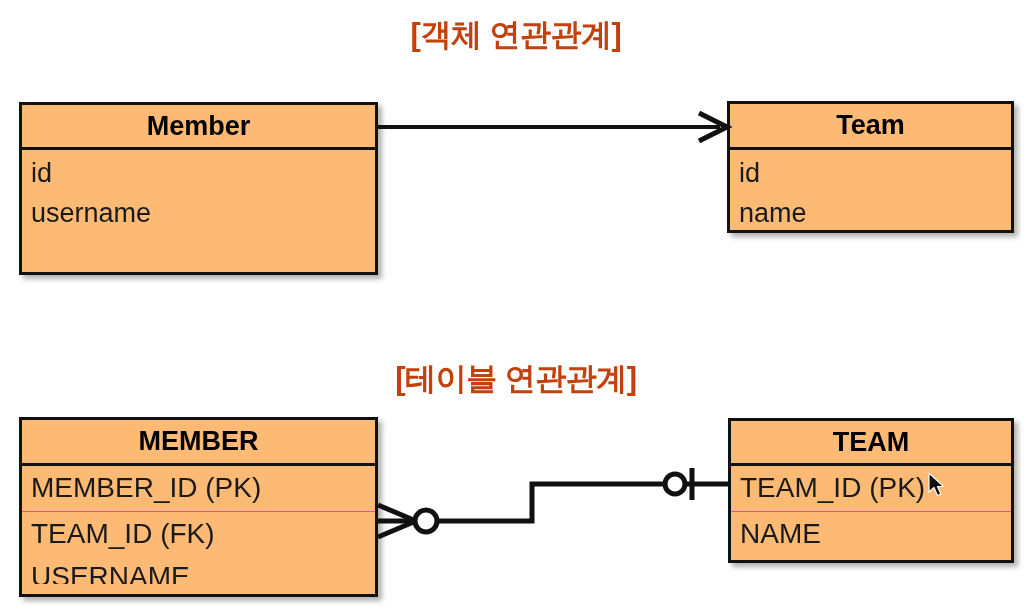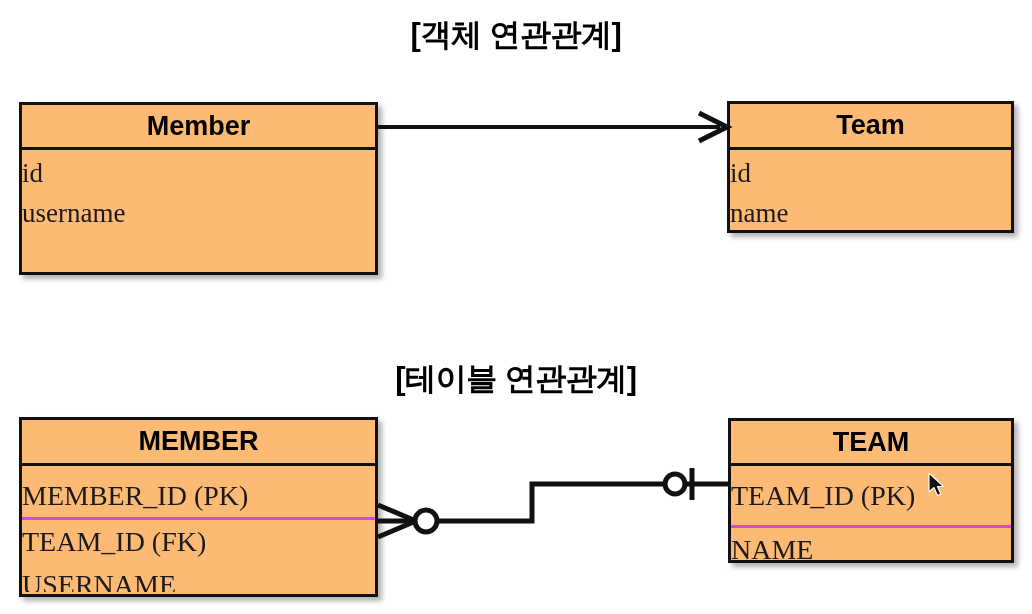--- a/index.html
+++ b/index.html
@@ -19,21 +19,21 @@
     position: absolute;
     inset: 0;
   }
 
   
   .section-title {
     position: absolute;
     width: 100%;
     text-align: center;
     font-weight: bold;
-    color: #000000;
+    color: #c2410c;
     letter-spacing: -0.5px;
     white-space: nowrap;
   }
   #title-object {
     top: 16px;
     font-size: 31px;
     line-height: 38px;
   }
   #title-table {
     top: 360px;
@@ -52,26 +52,25 @@
   .entity-header {
     box-sizing: border-box;
     text-align: center;
     font-weight: bold;
     border-bottom: 3px solid #111111;
     white-space: nowrap;
     overflow: hidden;
   }
   .entity-section {
     box-sizing: border-box;
+    padding-left: 9px;
     overflow: hidden;
-    font-family: Liberation Serif, serif;
   }
   .entity-section.divided {
-    border-bottom: 3px solid #d946ef;
-    margin-top: 8px;
+    border-bottom: 1px solid #d946ef;
   }
   .attr {
     white-space: nowrap;
     color: #1a1a1a;
   }
 
   
   .obj .entity-header { font-size: 27px; line-height: 42px; }
   .obj .entity-section { font-size: 27px; }
   .obj .attr { line-height: 40px; font-weight: normal; }
@@ -90,21 +89,21 @@
   #entity-team-object .entity-header  { height: 46px; }
   #entity-team-object .entity-section { height: 83px; padding-top: 3px; }
 
   #entity-member-table  { left: 19px;  top: 417px; width: 359px; height: 180px; }
   #entity-member-table .entity-header   { height: 46px; }
   #entity-member-table .sec-pk          { height: 46px; }
   #entity-member-table .sec-rest        { height: 72px; }
 
   #entity-team-table    { left: 728px; top: 418px; width: 286px; height: 145px; }
   #entity-team-table .entity-header   { height: 45px; }
-  #entity-team-table .sec-pk          { height: 54px; }
+  #entity-team-table .sec-pk          { height: 46px; }
   #entity-team-table .sec-rest        { height: 51px; }
 
   
   .connector {
     position: absolute;
     overflow: visible;
   }
   #connector-object { left: 370px; top: 100px; width: 370px; height: 60px; }
   #connector-table  { left: 370px; top: 455px; width: 370px; height: 100px; }
 

